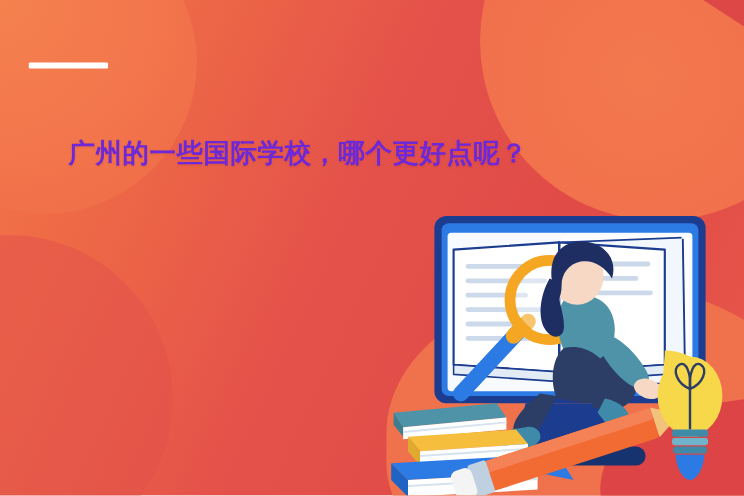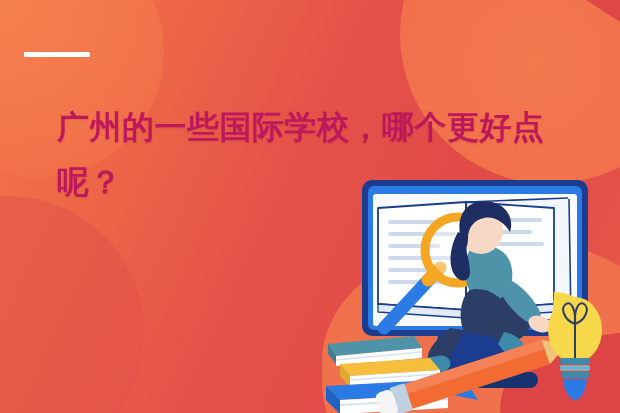--- a/index.html
+++ b/index.html
@@ -90,22 +90,22 @@
     width: 66px;
     height: 5px;
     background: #FFFFFF;
     border-radius: 1px;
   }
   .headline {
     position: absolute;
     left: 57px;
     top: 100px;
     width: 520px;
-    color: #be185d;
-    font-size: 32px;
+    color: #6d28d9;
+    font-size: 22px;
     font-weight: bold;
     line-height: 55px;
     letter-spacing: .5px;
     text-shadow: 0 1px 2px rgba(150,40,30,.18);
     white-space: pre-wrap;
   }
 
   
   .illus {
     position: absolute;

